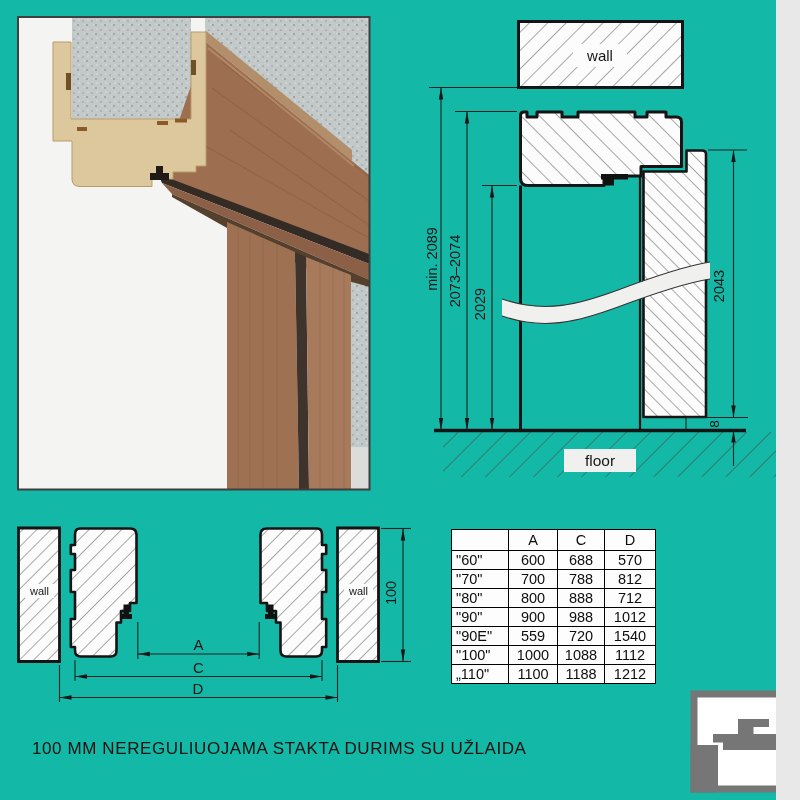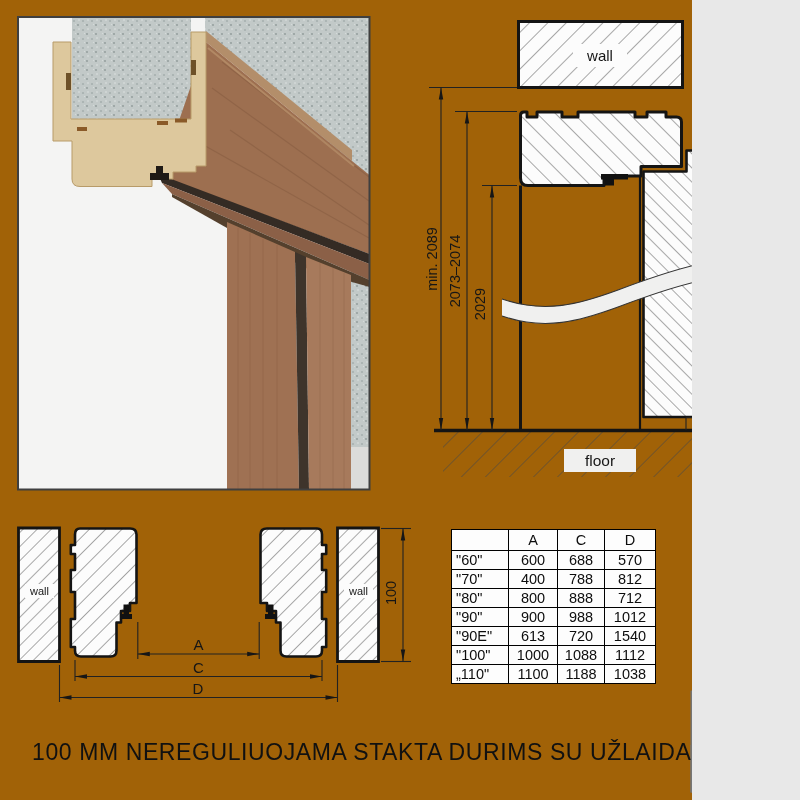--- a/index.html
+++ b/index.html
@@ -1,35 +1,35 @@
 <!DOCTYPE html>
 <html><head>
 <meta charset="utf-8">
 <style>
   html,body{margin:0;padding:0;background:#e8e8e8;}
-  .stage{position:relative;width:692px;height:800px;background:#a16207;overflow:hidden;
+  .stage{position:relative;width:776px;height:800px;background:#14b8a6;overflow:hidden;
          font-family:"Liberation Sans",sans-serif;}
   .abs{position:absolute;}
   svg text{font-family:"Liberation Sans",sans-serif;fill:#161616;}
   .dim{font-size:14.5px;}
   .dim-sm{font-size:13.5px;}
   .lblbig{font-size:15px;}
   .lblfloor{font-size:15.5px;}
   .lblsmall{font-size:11px;}
   .letter{font-size:15px;}
   .size-table{position:absolute;left:451px;top:529px;border-collapse:collapse;
               background:#fdfdfd;color:#0d0d0d;font-size:14.5px;line-height:1;}
   .size-table th,.size-table td{border:1.6px solid #000;padding:0;text-align:center;}
   .size-table th{height:20px;font-weight:normal;}
   .size-table td{height:18px;}
   .size-table .c0{width:52px;text-align:left;padding-left:4px;}
   .size-table .c1{width:49px;}
   .size-table .c2{width:47px;}
   .size-table .c3{width:51px;}
-  .page-title{position:absolute;left:32px;top:739px;width:740px;font-size:23px;
+  .page-title{position:absolute;left:32px;top:739px;width:740px;font-size:17px;
               letter-spacing:.6px;color:#111;white-space:nowrap;}
 </style>
 </head>
 <body>
 
 <div class="stage">
 
   <svg class="abs" style="left:17px;top:16px" width="354" height="475" viewBox="17 16 354 475">
     <defs>
       <pattern id="conc" width="9" height="9" patternUnits="userSpaceOnUse">
@@ -246,53 +246,53 @@
     </thead>
     <tbody>
       <tr>
         <td class="c0">"60"</td>
         <td>600</td>
         <td>688</td>
         <td>570</td>
       </tr>
       <tr>
         <td class="c0">"70"</td>
-        <td>400</td>
+        <td>700</td>
         <td>788</td>
         <td>812</td>
       </tr>
       <tr>
         <td class="c0">"80"</td>
         <td>800</td>
         <td>888</td>
         <td>712</td>
       </tr>
       <tr>
         <td class="c0">"90"</td>
         <td>900</td>
         <td>988</td>
         <td>1012</td>
       </tr>
       <tr>
         <td class="c0">"90E"</td>
-        <td>613</td>
+        <td>559</td>
         <td>720</td>
         <td>1540</td>
       </tr>
       <tr>
         <td class="c0">"100"</td>
         <td>1000</td>
         <td>1088</td>
         <td>1112</td>
       </tr>
       <tr>
         <td class="c0">„110"</td>
         <td>1100</td>
         <td>1188</td>
-        <td>1038</td>
+        <td>1212</td>
       </tr>
     </tbody>
   </table>
 
   <svg class="abs" style="left:690px;top:690px" width="104" height="104" viewBox="690 690 104 104">
     <rect x="690.5" y="690.5" width="102" height="102" fill="#767676"></rect>
     <rect x="697.5" y="697.5" width="88" height="88" fill="#ffffff"></rect>
     <rect x="690.5" y="745" width="27.5" height="47.5" fill="#767676"></rect>
     <path d="M 713,734 H 792.5 V 750 H 723 V 742.5 H 713 Z" fill="#767676"></path>
     <path d="M 738,719 H 769 V 727 H 753.5 V 734 H 738 Z" fill="#767676"></path>

